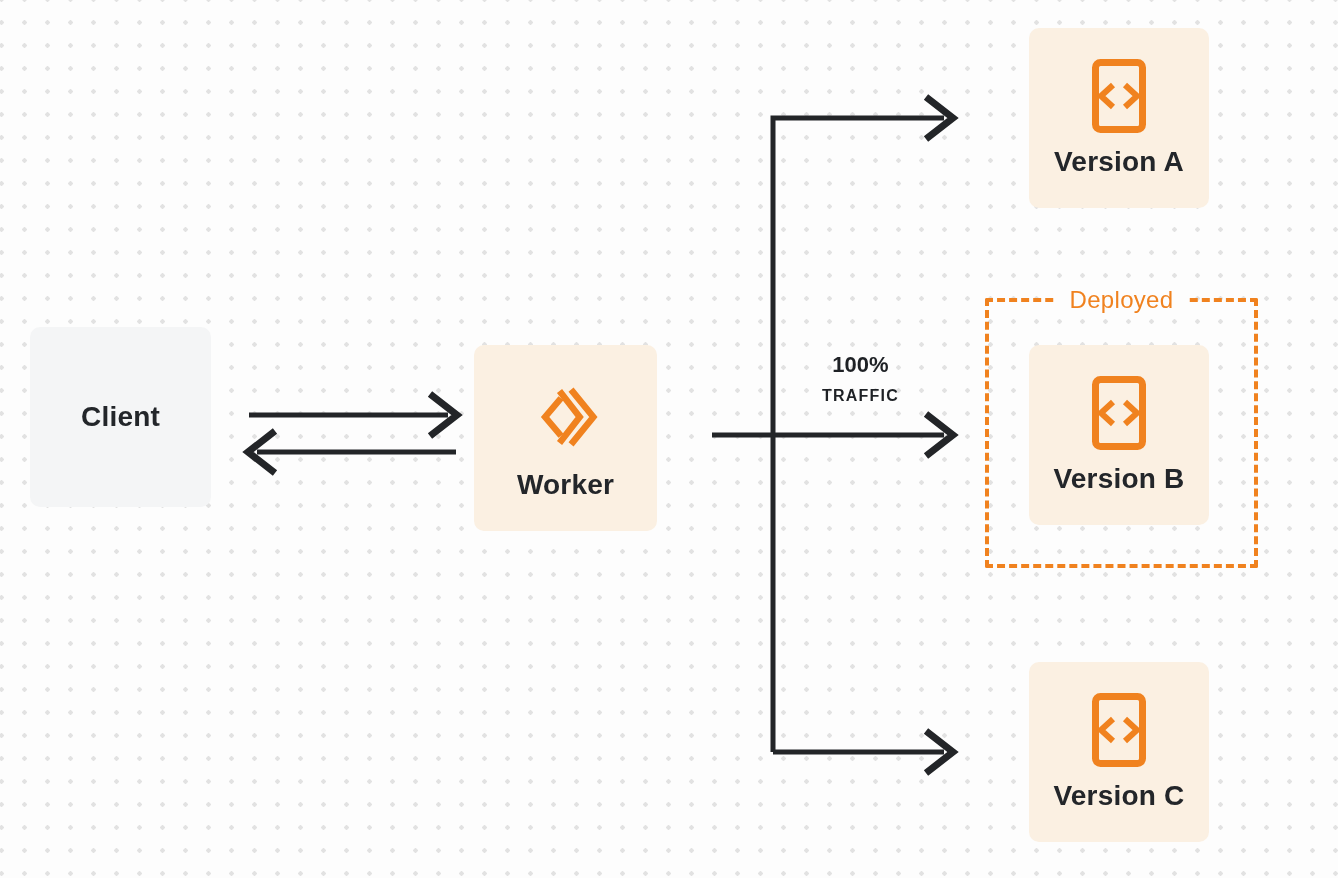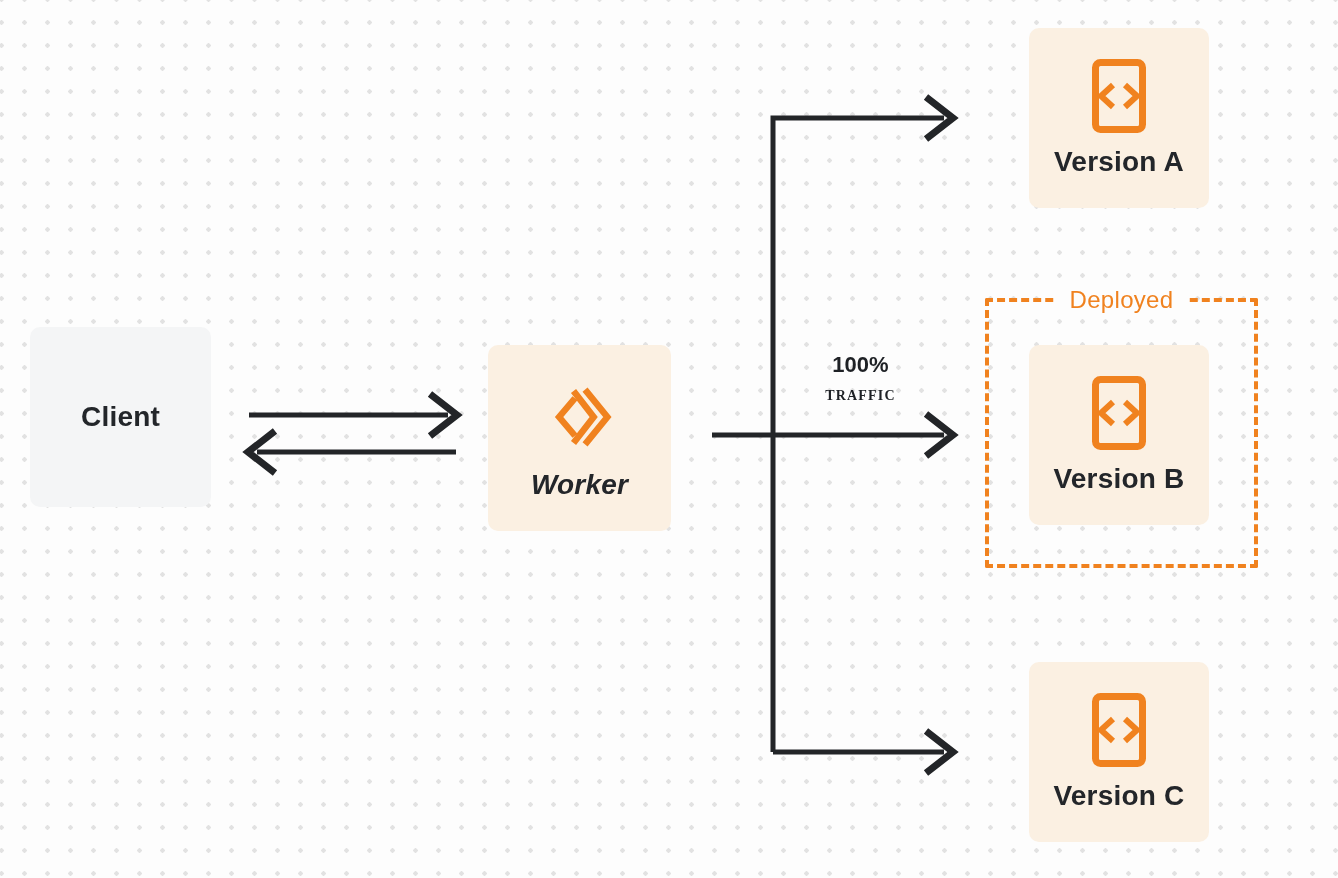--- a/index.html
+++ b/index.html
@@ -32,26 +32,25 @@
     white-space: nowrap;
   }
 
   .client-node {
     left: 30px; top: 327px;
     width: 181px; height: 180px;
     background: #f4f5f6;
   }
 
   .worker-node {
-    left: 488px; top: 345px;
+    left: 474px; top: 345px;
     width: 183px; height: 180px;
     background: #fbf0e2;
     gap: 16px;
     padding-top: 6px;
-    font-style: italic;
   }
 
   .version-node {
     left: 1029px;
     width: 180px; height: 180px;
     background: #fbf0e2;
     gap: 12px;
   }
   .version-a { top: 28px; }
   .version-b { top: 345px; }
@@ -84,21 +83,21 @@
 
   .traffic-label {
     position: absolute;
     left: 788px; top: 350px;
     width: 145px;
     text-align: center;
     font-weight: 700;
     color: #1e2125;
   }
   .traffic-line1 { font-size: 22px; line-height: 30px; display: block; }
-  .traffic-line2 { font-size: 14px; line-height: 32px; letter-spacing: 1.2px; display: block; font-family: Liberation Serif, serif; }
+  .traffic-line2 { font-size: 16px; line-height: 32px; letter-spacing: 1.2px; display: block; }
 
   .edges-svg {
     position: absolute;
     inset: 0;
     width: 100%;
     height: 100%;
     pointer-events: none;
   }
   .edge-shaft {
     stroke: #232528;

